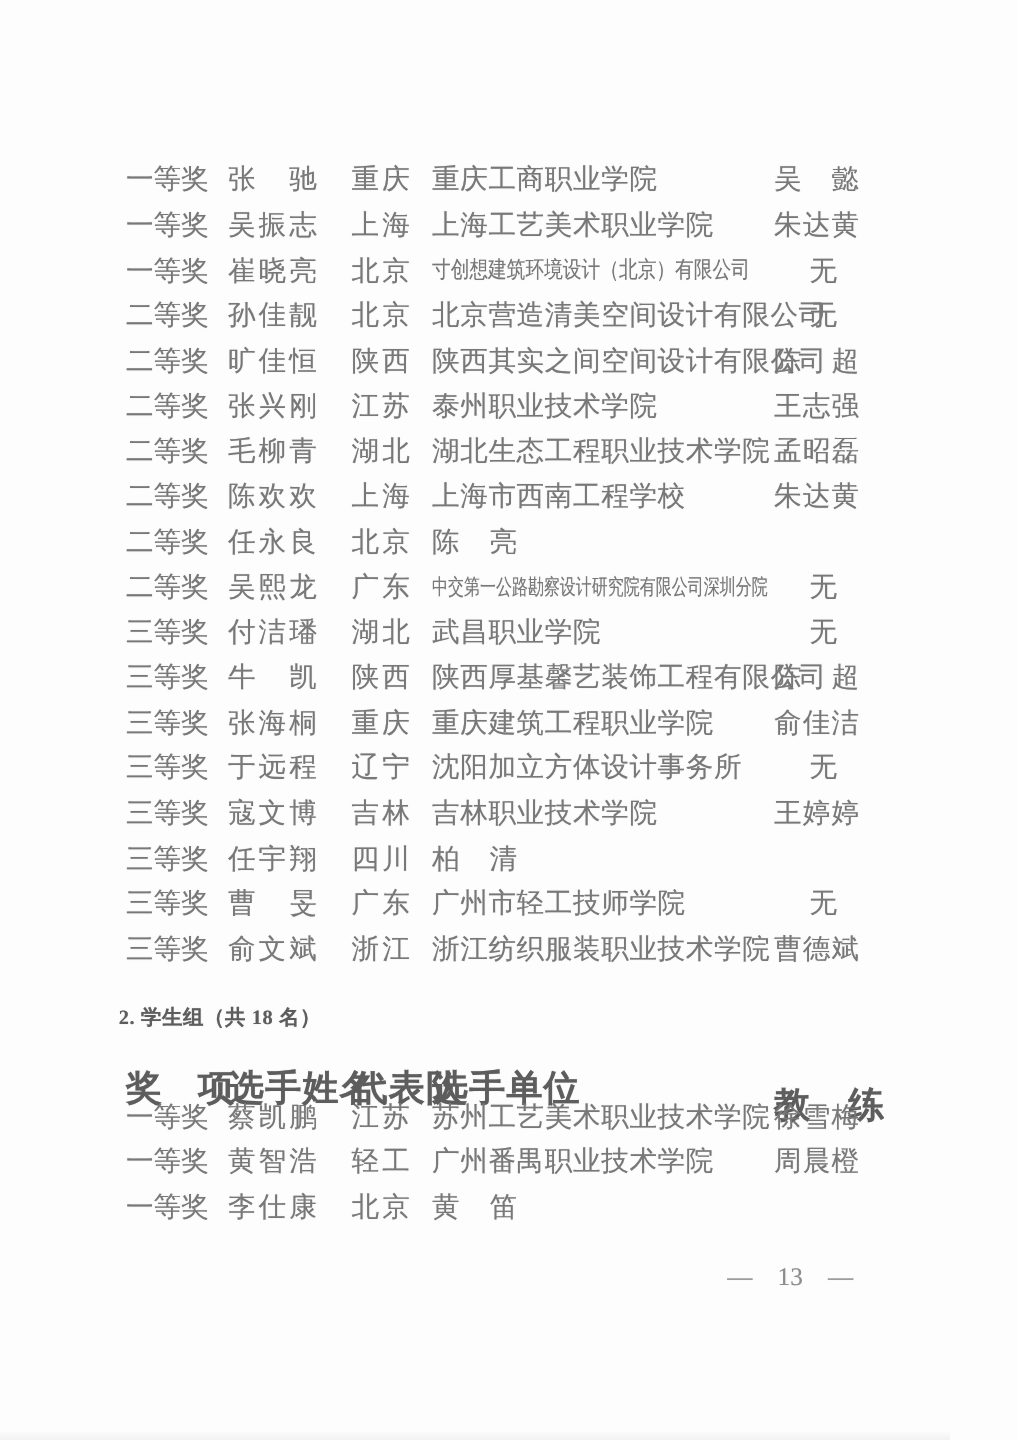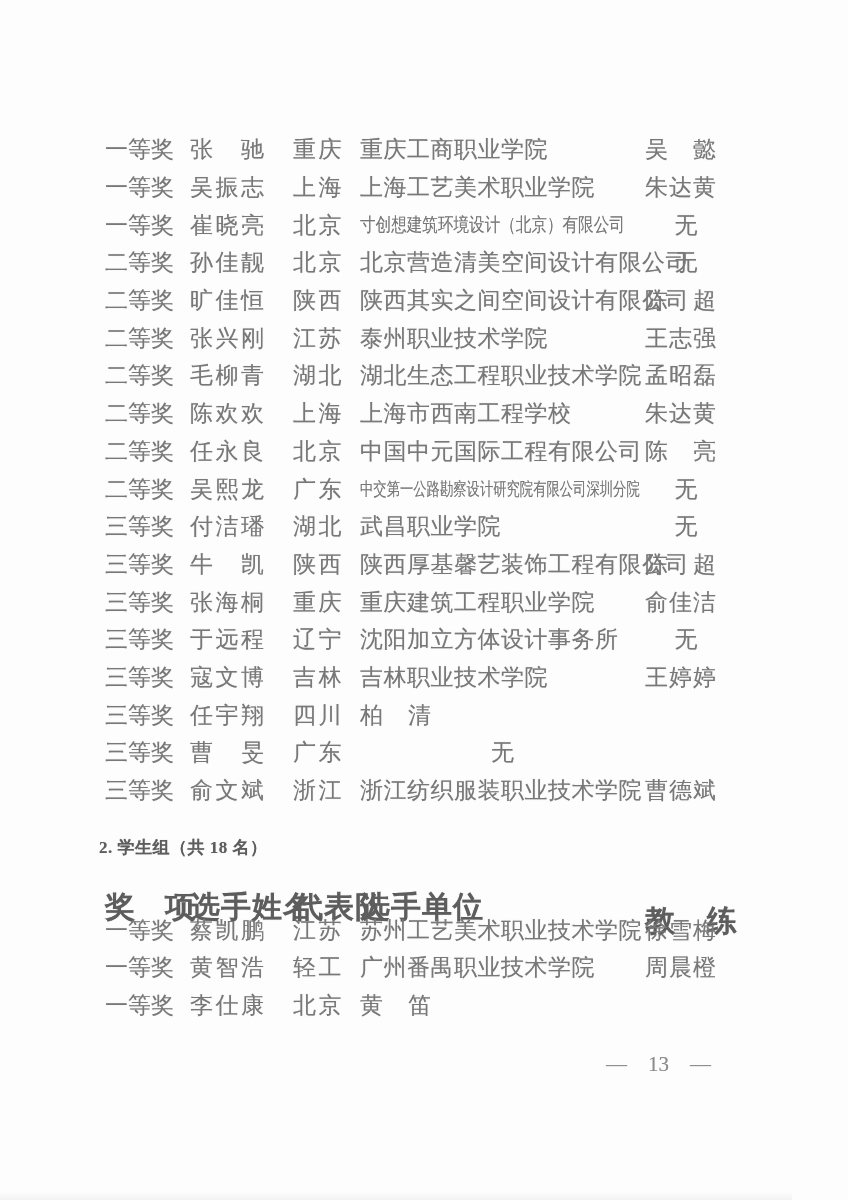--- a/index.html
+++ b/index.html
@@ -130,21 +130,20 @@
     <span class="c-award">二等奖</span>
     <span class="c-name">陈欢欢</span>
     <span class="c-region">上海</span>
     <span class="c-org">上海市西南工程学校</span>
     <span class="c-coach">朱达黄</span>
   </div>
         <div class="row">
     <span class="c-award">二等奖</span>
     <span class="c-name">任永良</span>
     <span class="c-region">北京</span>
-    <span class="c-org">中国中元国际工程有限公司</span>
     <span class="c-coach">陈　亮</span>
   </div>
         <div class="row">
     <span class="c-award">二等奖</span>
     <span class="c-name">吴熙龙</span>
     <span class="c-region">广东</span>
     <span class="c-org condensed-extra">中交第一公路勘察设计研究院有限公司深圳分院</span>
     <span class="c-coach none">无</span>
   </div>
         <div class="row">
@@ -185,20 +184,21 @@
         <div class="row">
     <span class="c-award">三等奖</span>
     <span class="c-name">任宇翔</span>
     <span class="c-region">四川</span>
     <span class="c-coach">柏　清</span>
   </div>
         <div class="row">
     <span class="c-award">三等奖</span>
     <span class="c-name">曹　旻</span>
     <span class="c-region">广东</span>
+    <span class="c-org">广州市轻工技师学院</span>
     <span class="c-coach none">无</span>
   </div>
         <div class="row">
     <span class="c-award">三等奖</span>
     <span class="c-name">俞文斌</span>
     <span class="c-region">浙江</span>
     <span class="c-org">浙江纺织服装职业技术学院</span>
     <span class="c-coach">曹德斌</span>
   </div>
       </section>

